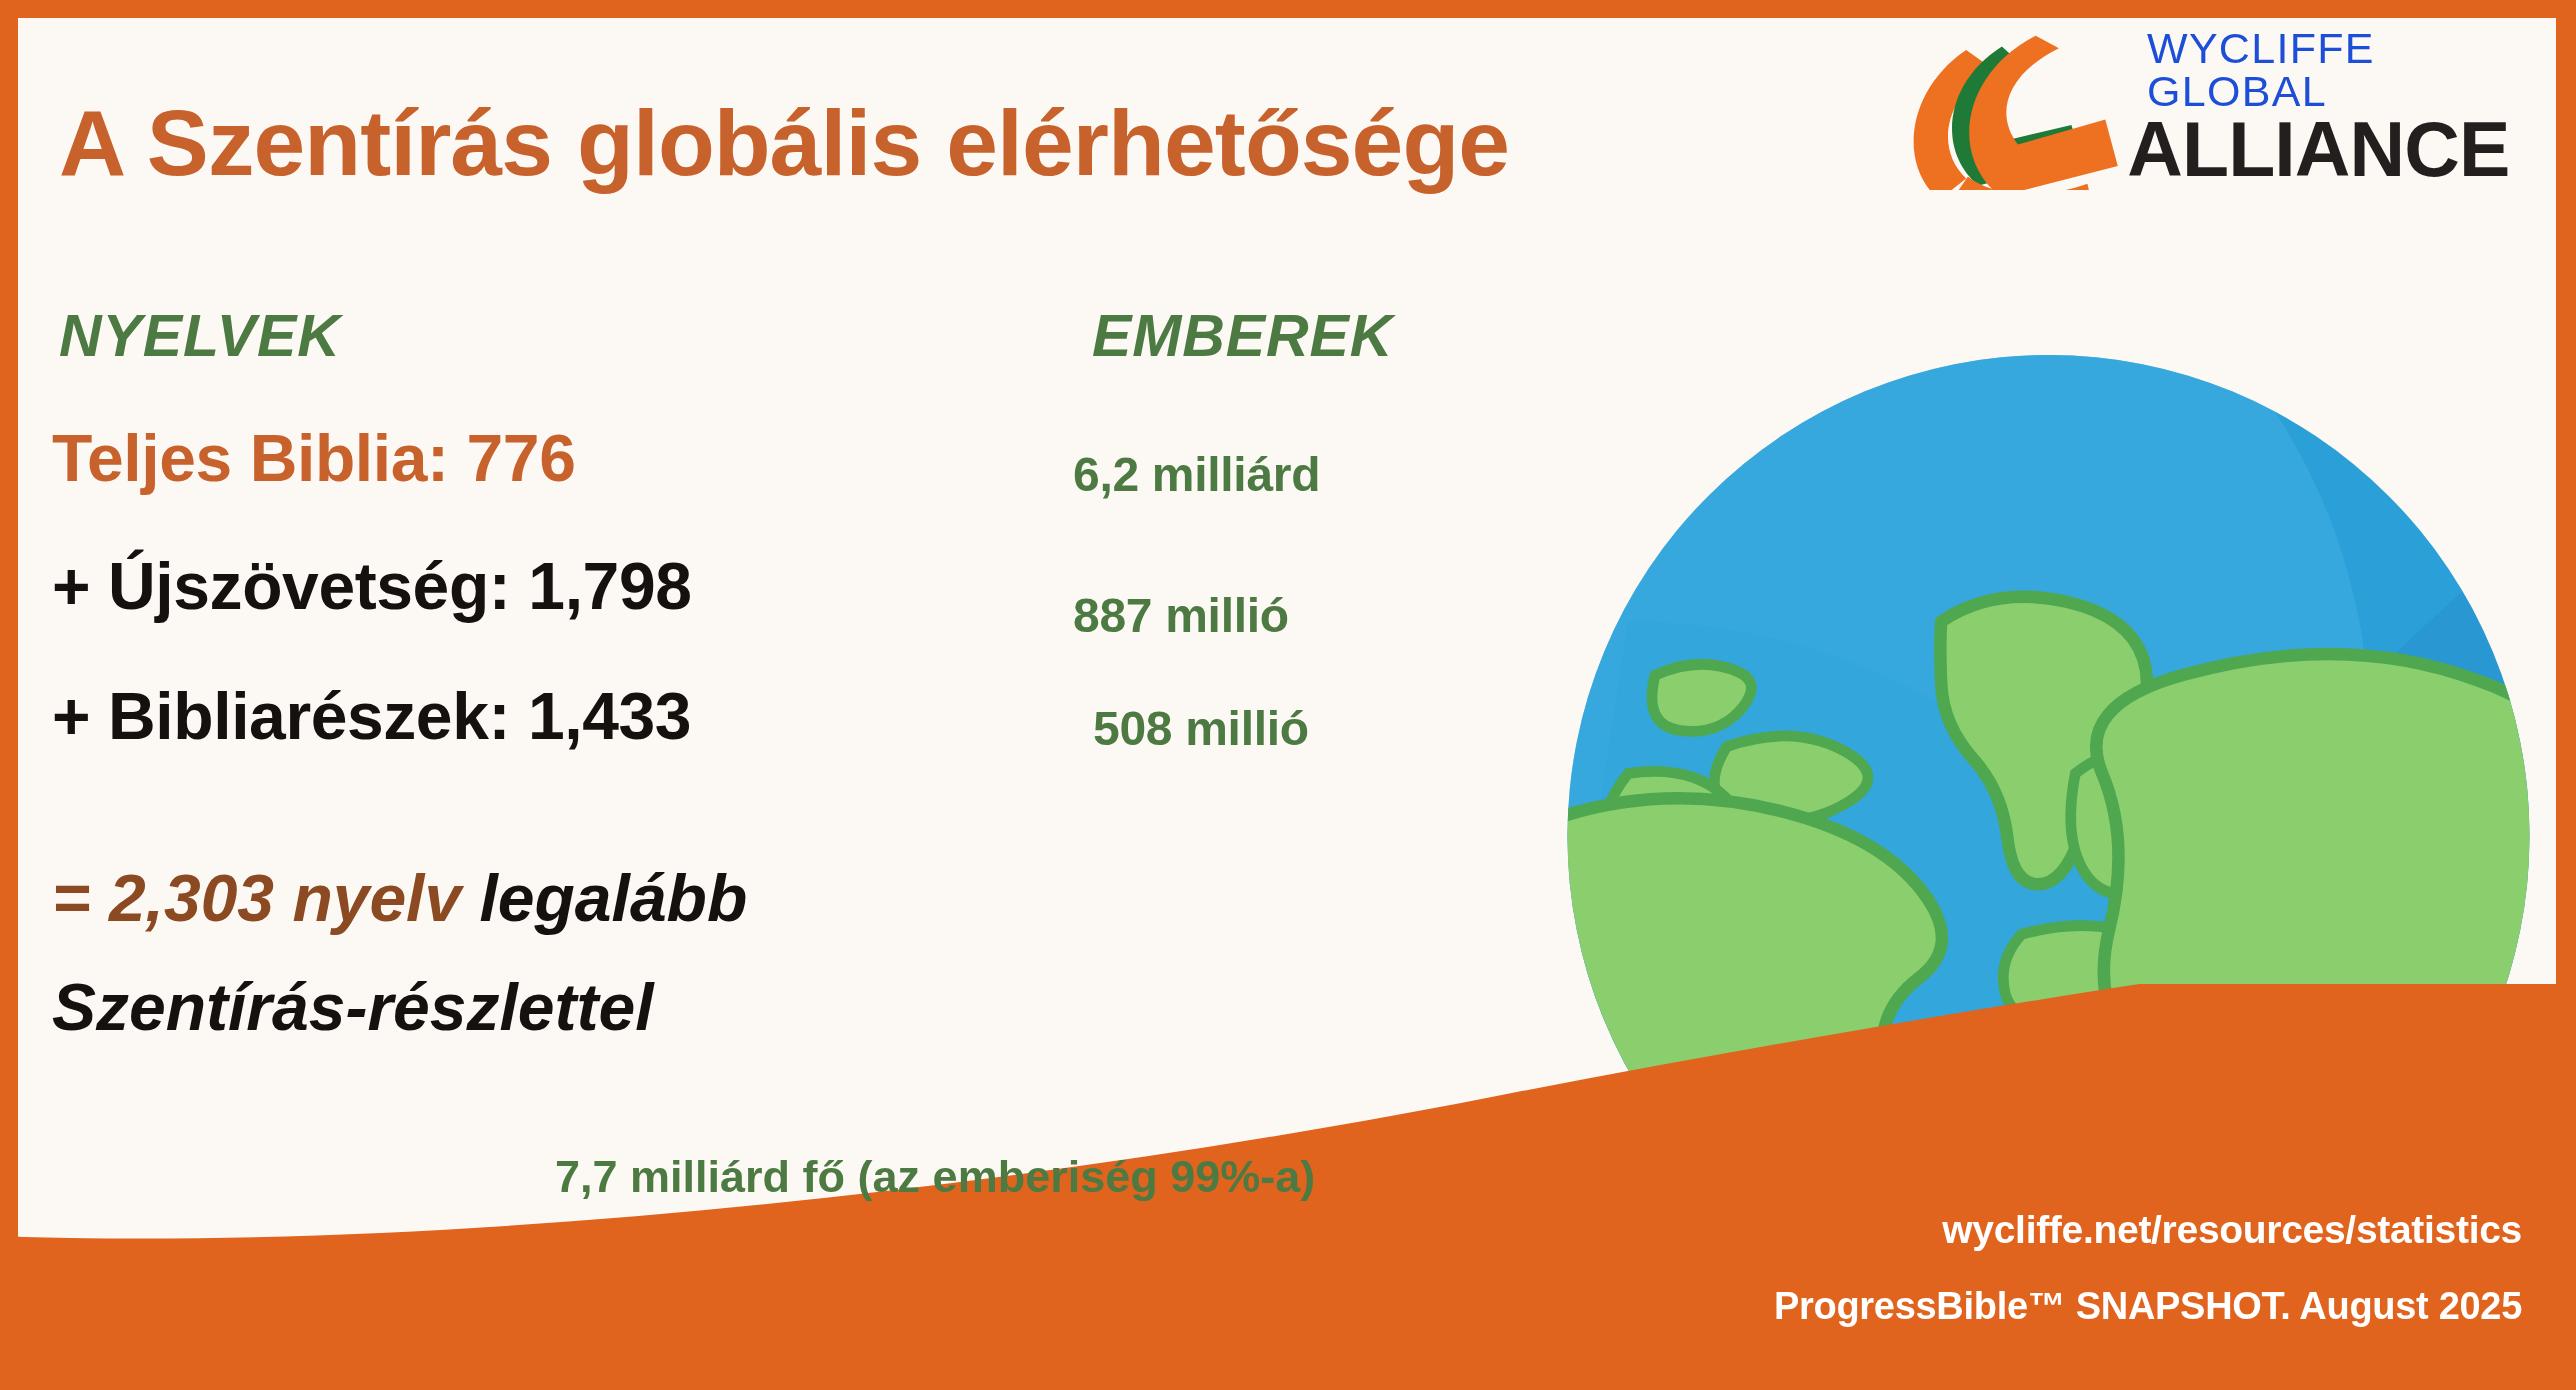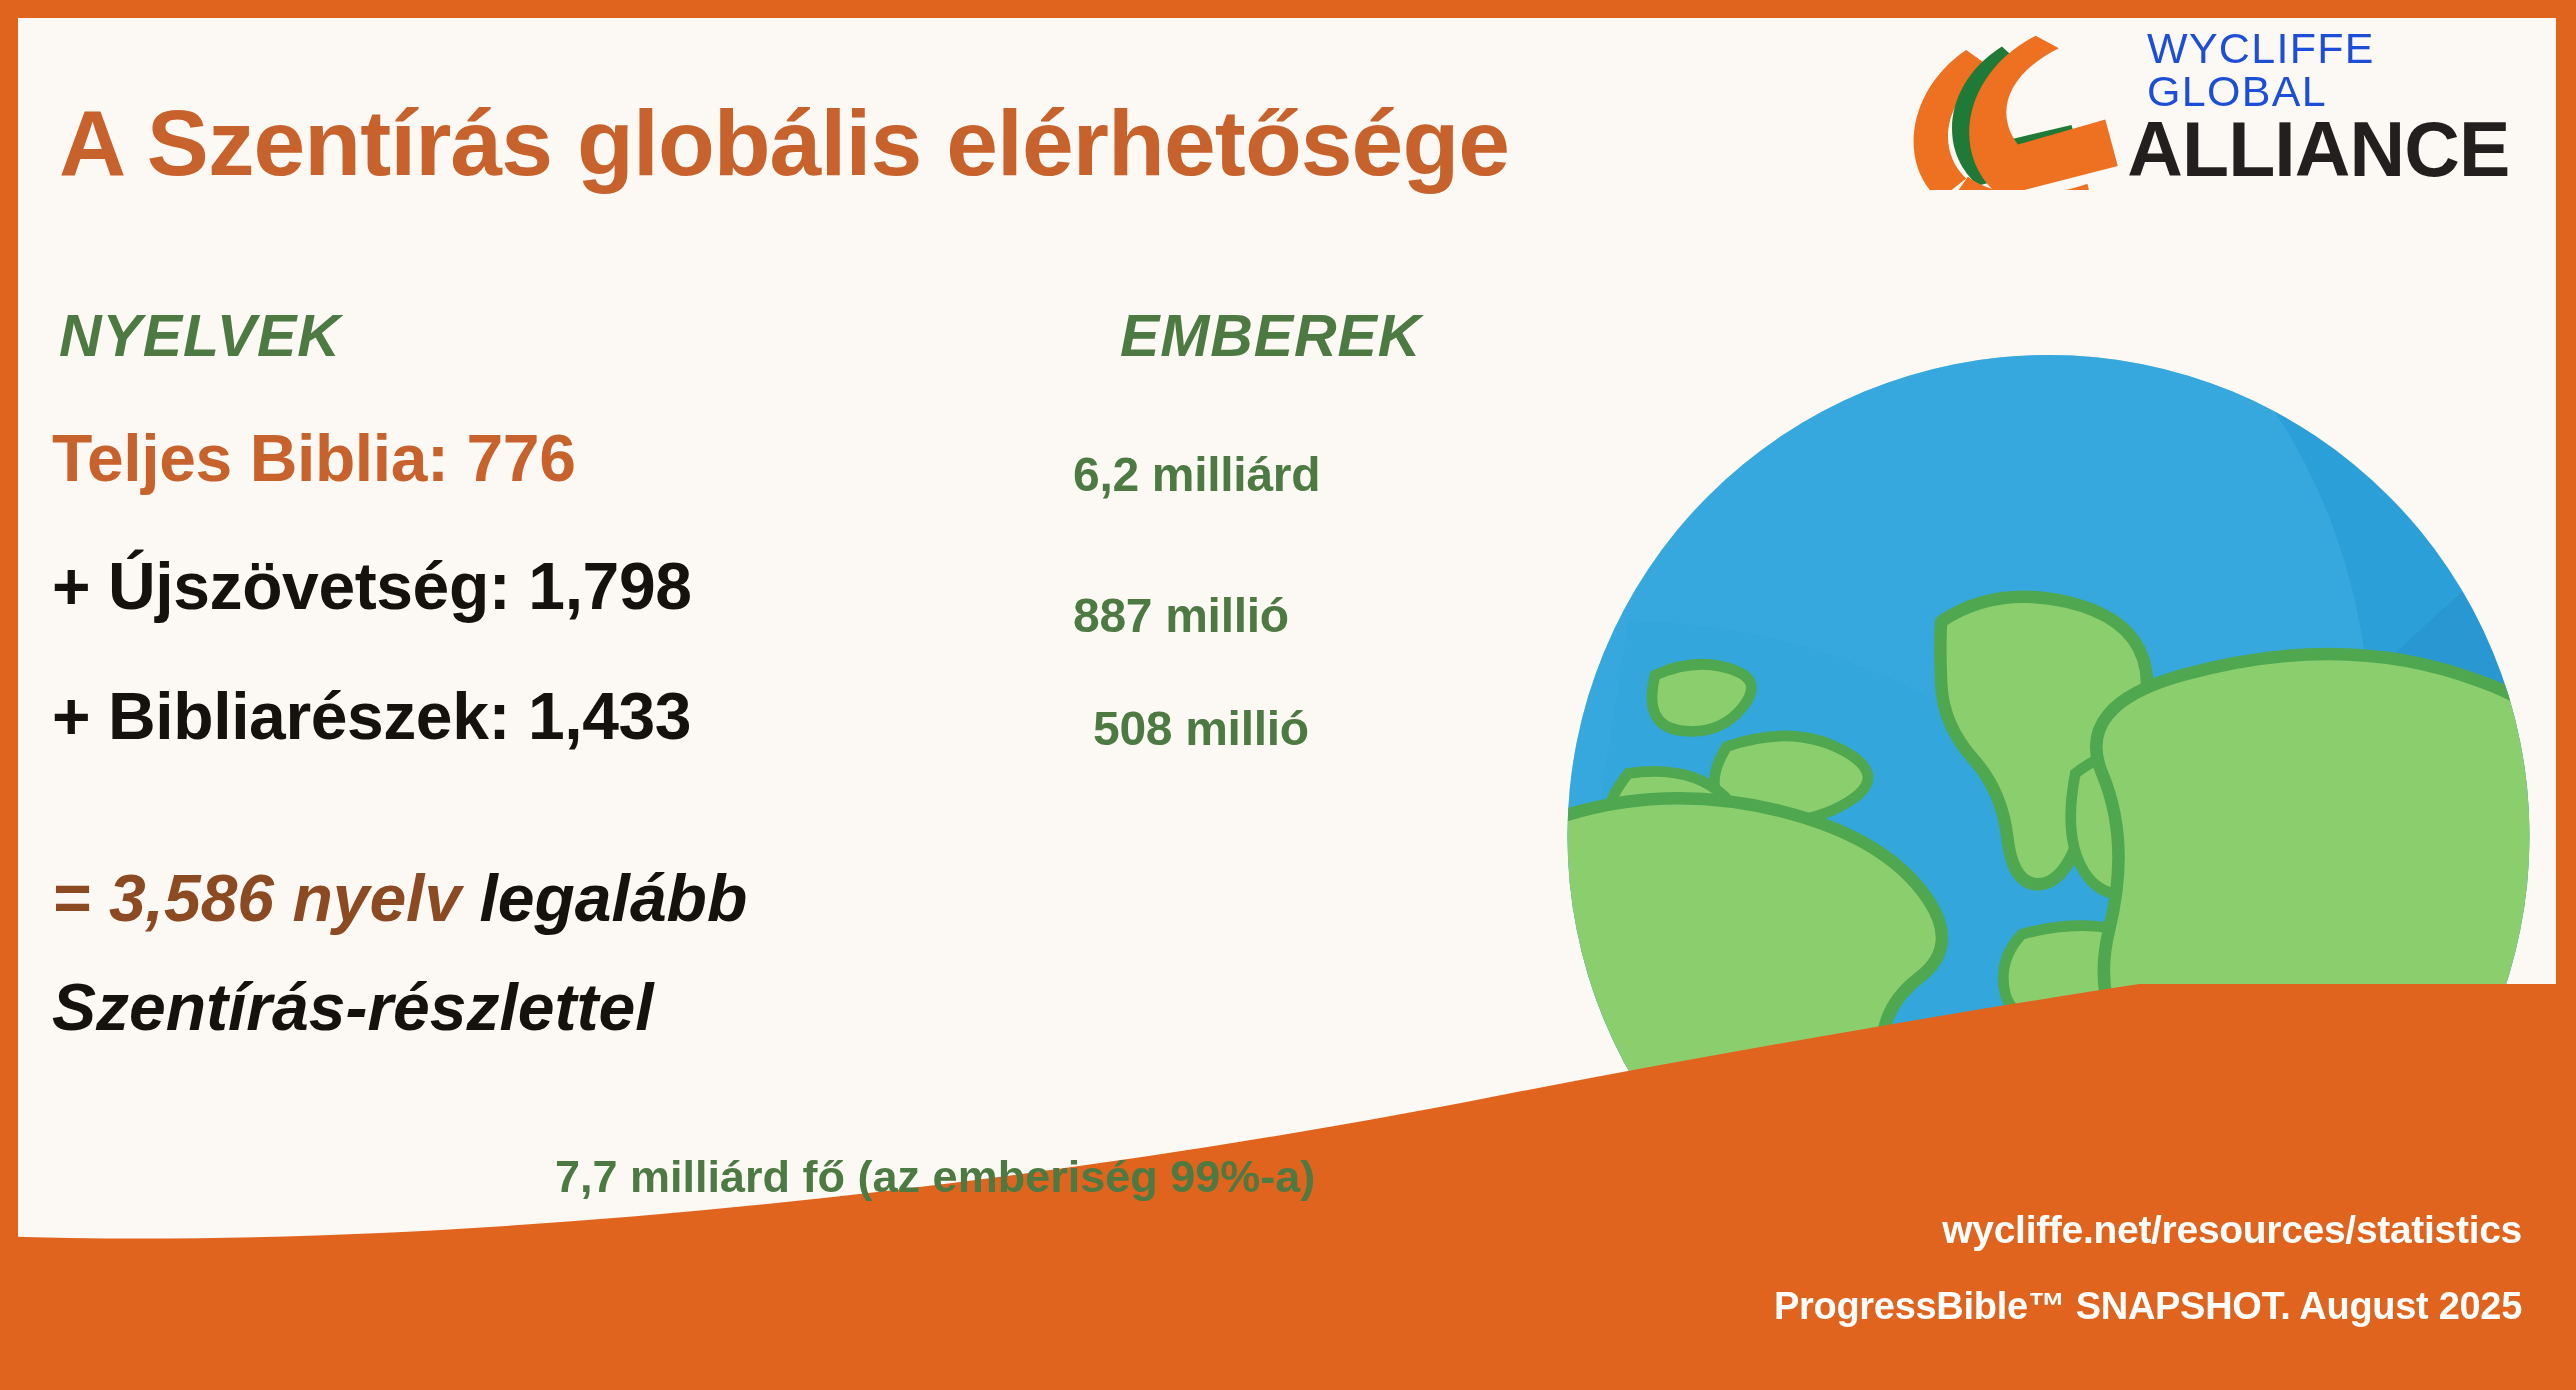--- a/index.html
+++ b/index.html
@@ -91,21 +91,21 @@
     position:absolute;
     font-size:59px;
     font-weight:bold;
     font-style:italic;
     color:#4D7A42;
     letter-spacing:0.9px;
     z-index:30;
     white-space:nowrap;
   }
   .head-langs  { left:59px;   top:302px; }
-  .head-people { left:1120px; top:302px;font-style:italic; }
+  .head-people { left:1092px; top:302px;font-style:italic; }
 
   .stat-line {
     position:absolute;
     white-space:nowrap;
     z-index:30;
     font-weight:bold;
   }
   .lang-row { left:52px; font-size:66px; color:#14110F; letter-spacing:-0.4px; }
   .lang-row.accent { color:#C8622D; }
   .lang-1 { top:420px;text-align:right; }
@@ -239,21 +239,21 @@
   <div class="col-head head-people">EMBEREK</div>
 
   <div class="stat-line lang-row accent lang-1">Teljes Biblia: 776</div>
   <div class="stat-line lang-row lang-2">+ Újszövetség: 1,798</div>
   <div class="stat-line lang-row lang-3">+ Bibliarészek: 1,433</div>
 
   <div class="stat-line people-row people-1">6,2 milliárd</div>
   <div class="stat-line people-row people-2">887 millió</div>
   <div class="stat-line people-row people-3">508 millió</div>
 
-  <div class="summary summary-1"><span class="hl">= 3,586 nyelv</span><span> legalább</span></div>
+  <div class="summary summary-1"><span class="hl">= 2,303 nyelv</span><span> legalább</span></div>
   <div class="summary summary-2">Szentírás-részlettel</div>
 
   <div class="total-line">7,7 milliárd fő (az emberiség 99%-a)</div>
 
   <div class="footer footer-url">wycliffe.net/resources/statistics</div>
   <div class="footer footer-note">ProgressBible™ SNAPSHOT. August 2025</div>
 
   <div class="frame-edge frame-top"></div>
   <div class="frame-edge frame-bottom"></div>
   <div class="frame-edge frame-left"></div>

